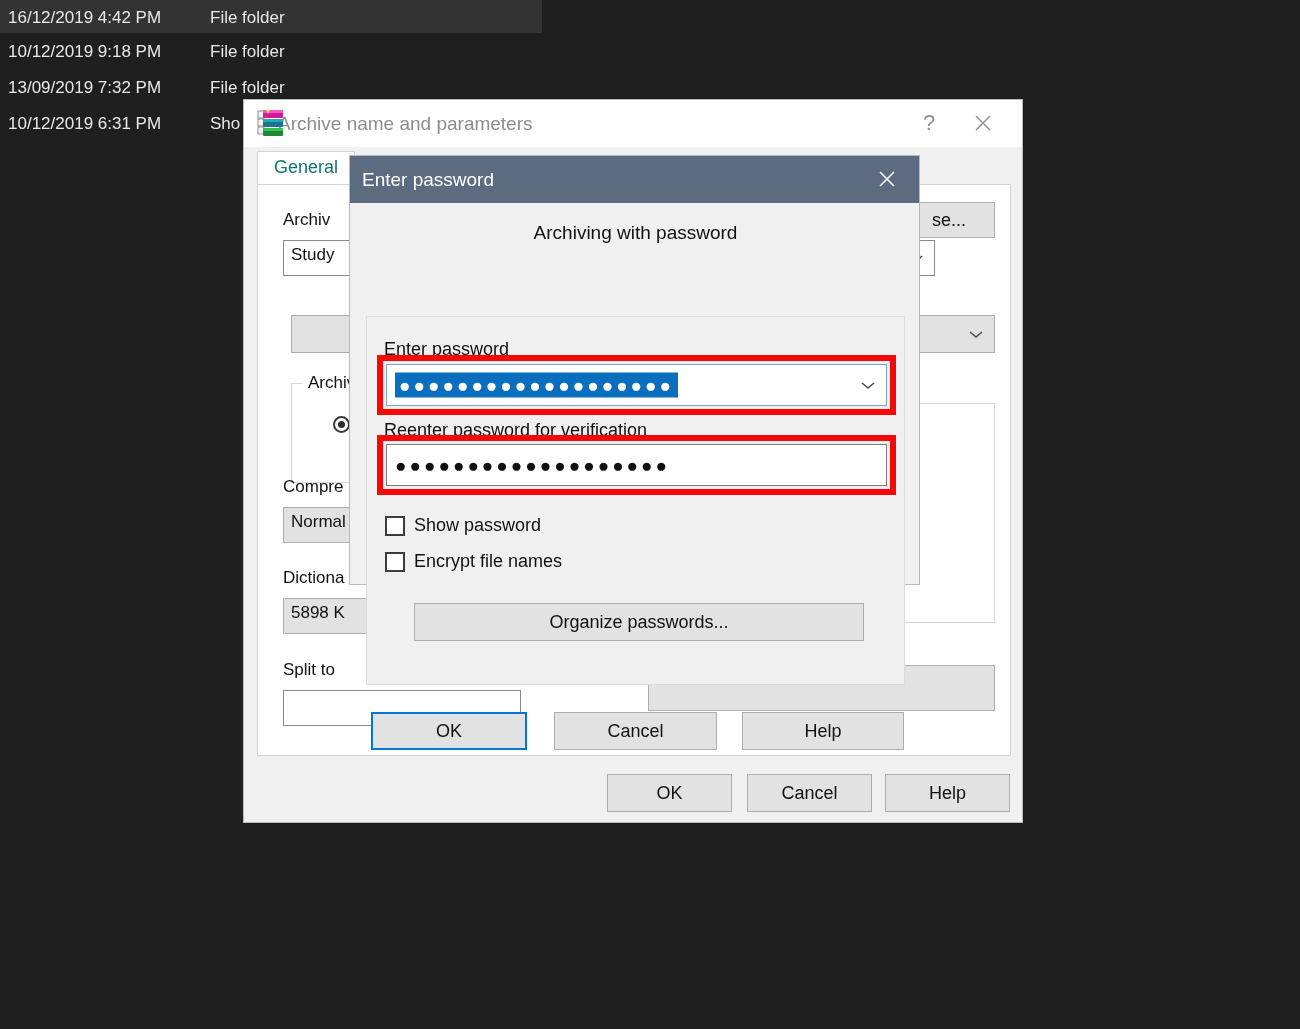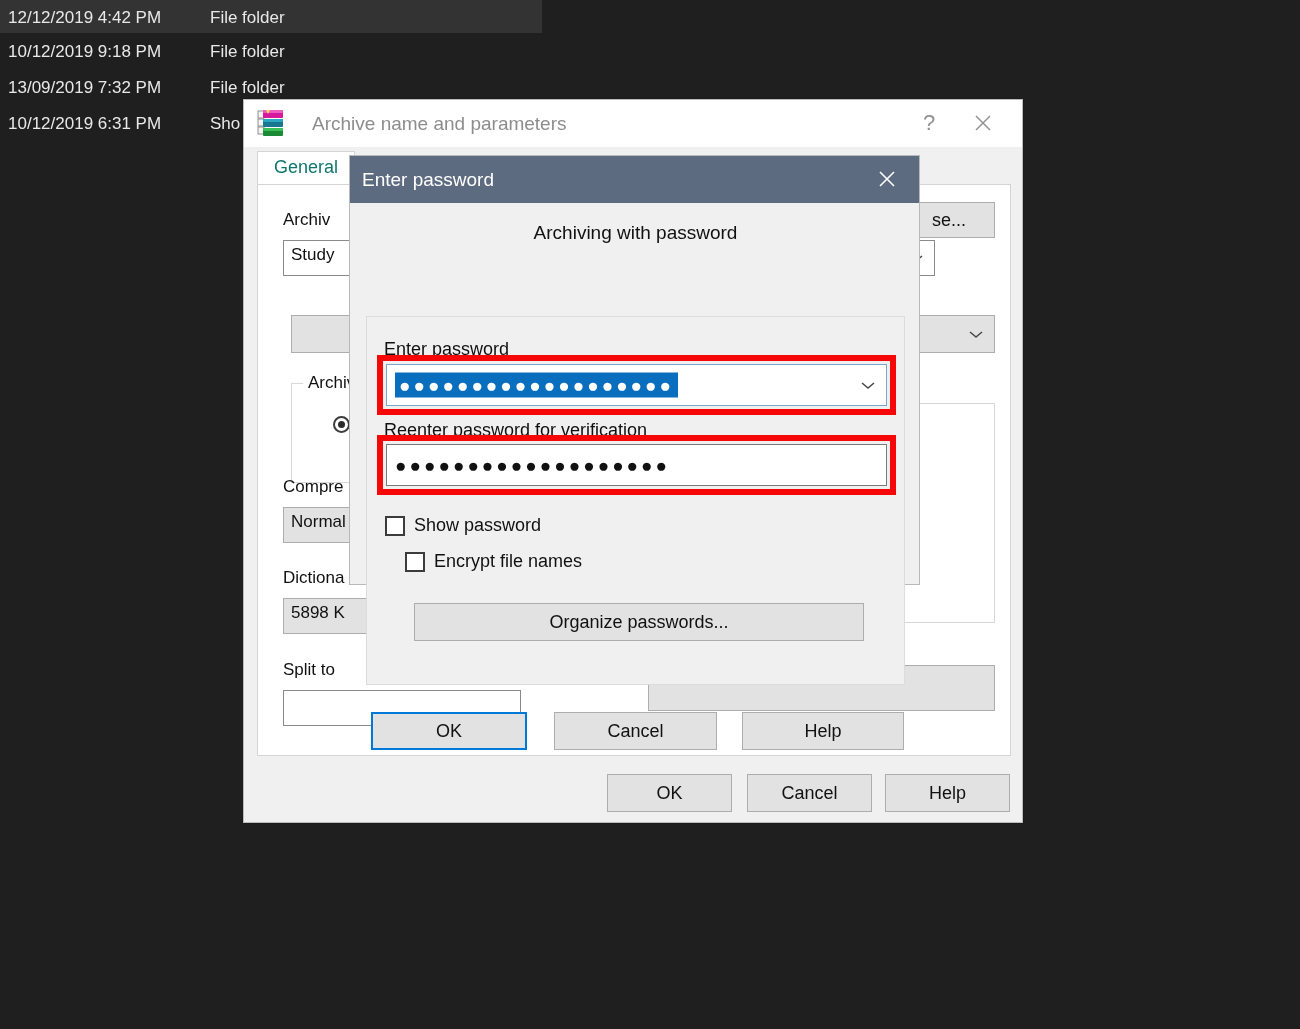--- a/index.html
+++ b/index.html
@@ -60,21 +60,21 @@
     background: #ffffff;
     display: flex;
     align-items: center;
   }
   #winrar-icon {
     position: absolute;
     left: 11px; top: 7px;
     width: 32px; height: 32px;
   }
   #main-title {
-    margin-left: 68px;
+    margin-left: 34px;
     font-size: 19px;
     color: #8d8d8d;
   }
   .tb-btn {
     position: absolute;
     top: 0;
     width: 46px; height: 46px;
     display: flex; align-items: center; justify-content: center;
     color: #909090;
   }
@@ -290,21 +290,21 @@
     margin-right: 9px;
     flex: none;
   }
 </style>
 </head>
 <body>
 
 <div id="explorer">
   <div class="file-row selected" style="top:0px">
     <div class="row-bg"></div>
-    <div class="file-date">12/12/2019 4:42 PM</div>
+    <div class="file-date">16/12/2019 4:42 PM</div>
     <div class="file-type">File folder</div>
   </div>
   <div class="file-row" style="top:34px">
     <div class="file-date">10/12/2019 9:18 PM</div>
     <div class="file-type">File folder</div>
   </div>
   <div class="file-row" style="top:70px">
     <div class="file-date">13/09/2019 7:32 PM</div>
     <div class="file-type">File folder</div>
   </div>
@@ -423,21 +423,21 @@
     <div class="pw-label" style="left:17px; top:103px;">Reenter password for verification</div>
     <div class="redbox" style="left:10px; top:118px; width:519px; height:60px;"></div>
     <div class="pw-input" style="left:19px; top:127px; width:501px; height:42px;">
       <span class="dots plain">●●●●●●●●●●●●●●●●●●●</span>
     </div>
 
     <div class="checkrow" style="left:18px; top:198px;">
       <span class="cb"></span>
       <span>Show password</span>
     </div>
-    <div class="checkrow" style="left:18px; top:234px;margin-left:20px;">
+    <div class="checkrow" style="left:18px; top:234px;">
       <span class="cb"></span>
       <span>Encrypt file names</span>
     </div>
 
     <div class="btn" style="left:47px; top:286px; width:450px; height:38px;">Organize passwords...</div>
   </div>
 
   <div class="btn focused" style="left:21px; top:556px; width:156px; height:38px;">OK</div>
   <div class="btn" style="left:204px; top:556px; width:163px; height:38px;">Cancel</div>
   <div class="btn" style="left:392px; top:556px; width:162px; height:38px;">Help</div>

